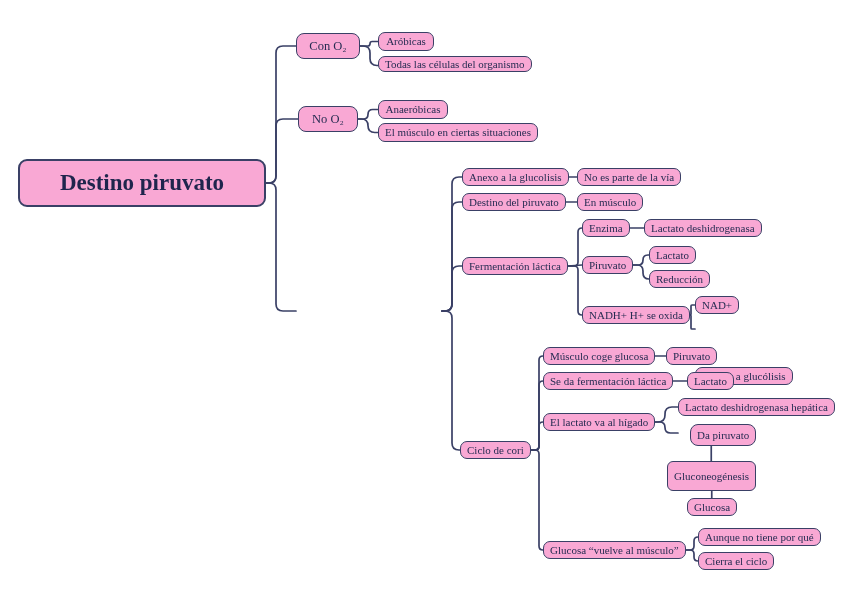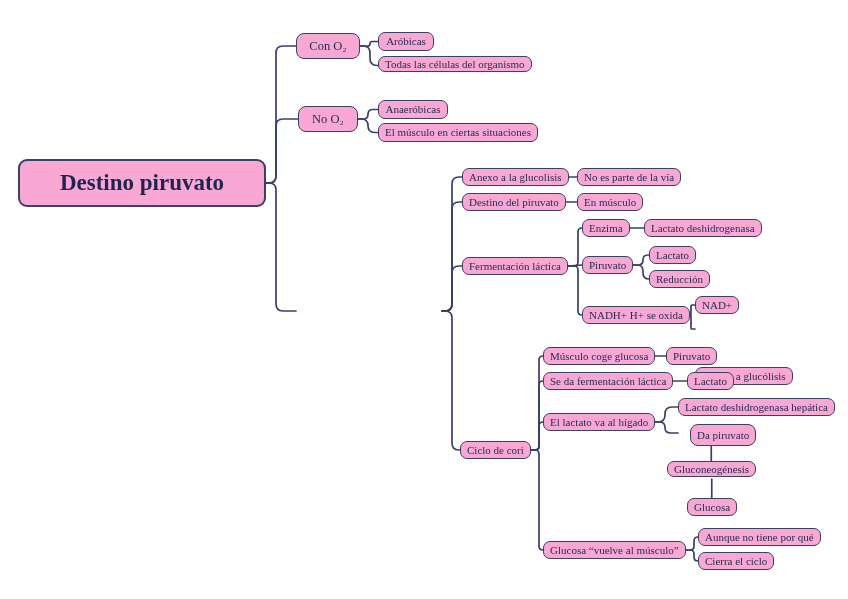--- a/index.html
+++ b/index.html
@@ -117,18 +117,18 @@
     <div class="node leaf" id="node-nad" style="left: 695px; top: 296px; min-width: 40px; height: 18px;">NAD+</div>
     <div class="node leaf" id="node-vuelve-glucolisis" style="left: 695px; top: 336px; min-width: 92px; height: 18px; margin-top: 31px;">Vuelve a glucólisis</div>
     <div class="node leaf" id="node-ciclo-de-cori" style="left: 460px; top: 441px; min-width: 66px; height: 18px;">Ciclo de cori</div>
     <div class="node leaf" id="node-musculo-coge-glucosa" style="left: 543px; top: 347px; min-width: 106px; height: 18px;">Músculo coge glucosa</div>
     <div class="node leaf" id="node-piruvato-ciclo" style="left: 666px; top: 347px; min-width: 50px; height: 18px;">Piruvato</div>
     <div class="node leaf" id="node-se-da-fermentacion" style="left: 543px; top: 372px; min-width: 126px; height: 18px;">Se da fermentación láctica</div>
     <div class="node leaf" id="node-lactato-ciclo" style="left: 687px; top: 372px; min-width: 46px; height: 18px;">Lactato</div>
     <div class="node leaf" id="node-lactato-higado" style="left: 543px; top: 413px; min-width: 108px; height: 18px;">El lactato va al hígado</div>
     <div class="node leaf" id="node-lactato-hepatica" style="left: 678px; top: 398px; min-width: 155px; height: 18px;">Lactato deshidrogenasa hepática</div>
     <div class="node leaf" id="node-da-piruvato" style="left: 690px; top: 424px; min-width: 65px; height: 22px; border-radius: 8px;">Da piruvato</div>
-    <div class="node leaf" id="node-gluconeogenesis" style="left: 667px; top: 461px; min-width: 87px; height: 16px;">Gluconeogénesis</div>
+    <div class="node leaf" id="node-gluconeogenesis" style="left: 667px; top: 461px; min-width: 87px; height: 30px; border-radius: 6px;">Gluconeogénesis</div>
     <div class="node leaf" id="node-glucosa" style="left: 687px; top: 498px; min-width: 47px; height: 18px;">Glucosa</div>
     <div class="node leaf" id="node-glucosa-vuelve" style="left: 543px; top: 541px; min-width: 131px; height: 18px;">Glucosa “vuelve al músculo”</div>
     <div class="node leaf" id="node-aunque-no-tiene" style="left: 698px; top: 528px; min-width: 117px; height: 18px;">Aunque no tiene por qué</div>
     <div class="node leaf" id="node-cierra-el-ciclo" style="left: 698px; top: 552px; min-width: 70px; height: 18px;">Cierra el ciclo</div>
   </div>
 
 </body></html>

